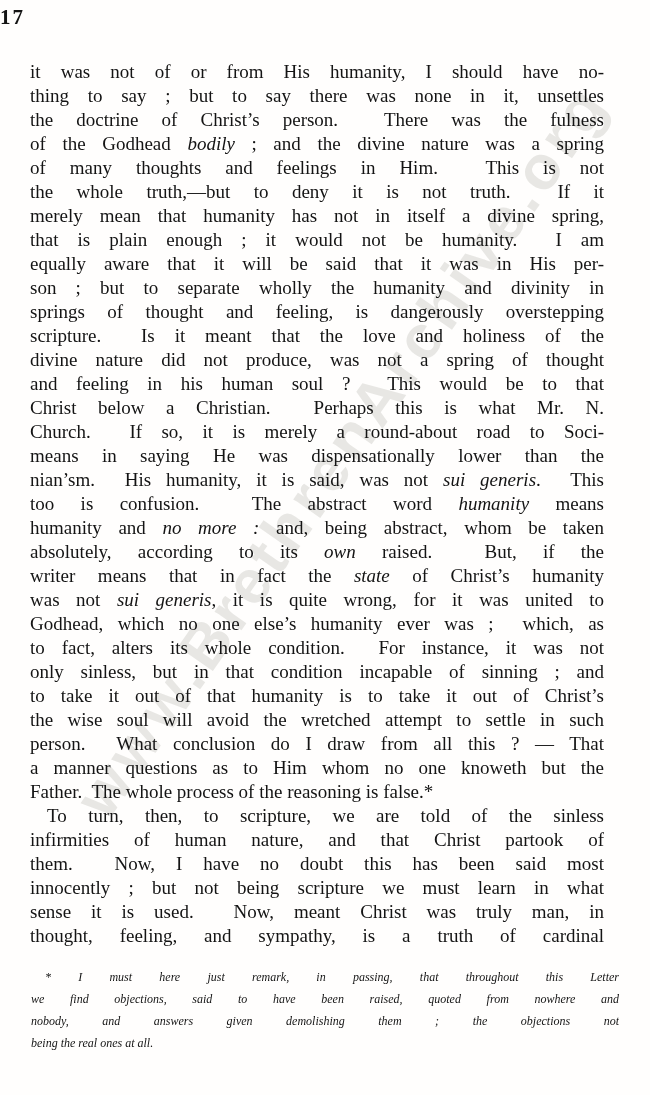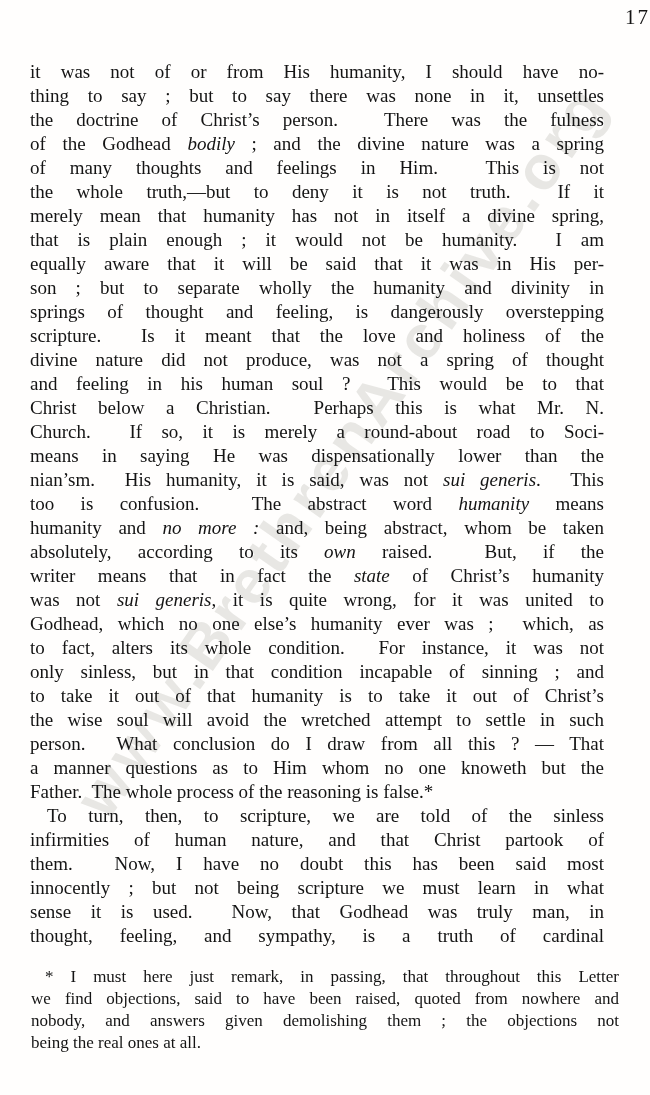--- a/index.html
+++ b/index.html
@@ -30,23 +30,23 @@
     color: rgba(148, 148, 140, 0.22);
     pointer-events: none;
     white-space: nowrap;
     z-index: 0;
   }
   .page-number {
     position: absolute;
     top: 5px;
     left: 0;
     right: 0;
-    text-align: right;
+    text-align: left;
     font-size: 21px;
-    font-weight: normal;
+    font-weight: bold;
     letter-spacing: 2px;
     z-index: 1;
   }
   .body-text {
     position: absolute;
     top: 60px;
     left: 30px;
     width: 574px;
     z-index: 1;
   }
@@ -70,21 +70,22 @@
   .footnote {
     position: absolute;
     top: 966px;
     left: 31px;
     width: 588px;
     z-index: 1;
   }
   .footnote .line {
     height: 22px;
     line-height: 22px;
-    font-size: 17px;
+    font-size: 12px;
+    font-style: italic;
   }
   .footnote .line.indent {
     text-indent: 14px;
   }
 </style>
 </head>
 <body>
 
 <div class="page">
   <div class="watermark">www.BrethrenArchive.org</div>
@@ -121,21 +122,21 @@
         <div class="line j"><span>the wise soul will avoid the wretched attempt to settle in such</span></div>
         <div class="line j"><span>person.  What conclusion do I draw from all this ? — That</span></div>
         <div class="line j"><span>a manner questions as to Him whom no one knoweth but the</span></div>
         <div class="line"><span>Father.  The whole process of the reasoning is false.*</span></div>
       </div>
       <div>
         <div class="line j indent"><span>To turn, then, to scripture, we are told of the sinless</span></div>
         <div class="line j"><span>infirmities of human nature, and that Christ partook of</span></div>
         <div class="line j"><span>them.  Now, I have no doubt this has been said most</span></div>
         <div class="line j"><span>innocently ; but not being scripture we must learn in what</span></div>
-        <div class="line j"><span>sense it is used.  Now, that Godhead was truly man, in</span></div>
+        <div class="line j"><span>sense it is used.  Now, meant Christ was truly man, in</span></div>
         <div class="line j"><span>thought, feeling, and sympathy, is a truth of cardinal</span></div>
       </div>
     </div>
   <div class="footnote">
       <div>
         <div class="line j indent"><span>* I must here just remark, in passing, that throughout this Letter</span></div>
         <div class="line j"><span>we find objections, said to have been raised, quoted from nowhere and</span></div>
         <div class="line j"><span>nobody, and answers given demolishing them ; the objections not</span></div>
         <div class="line"><span>being the real ones at all.</span></div>
       </div>

